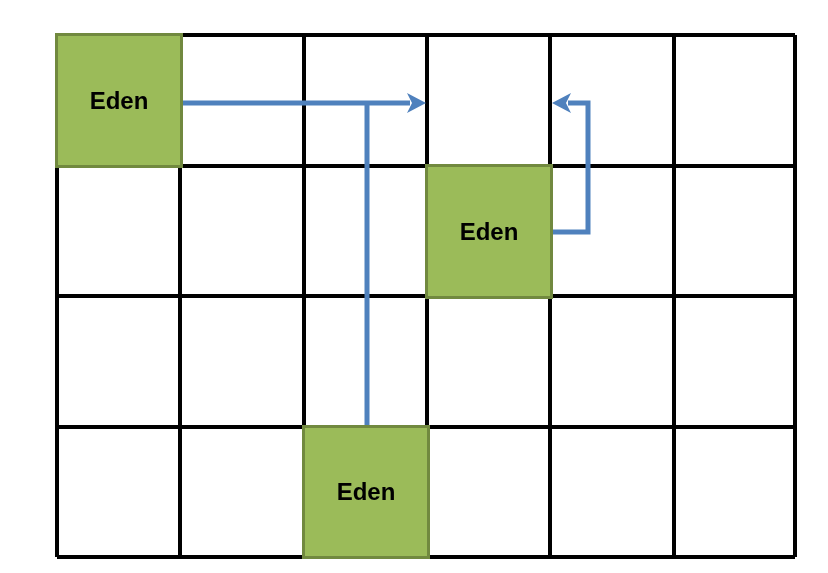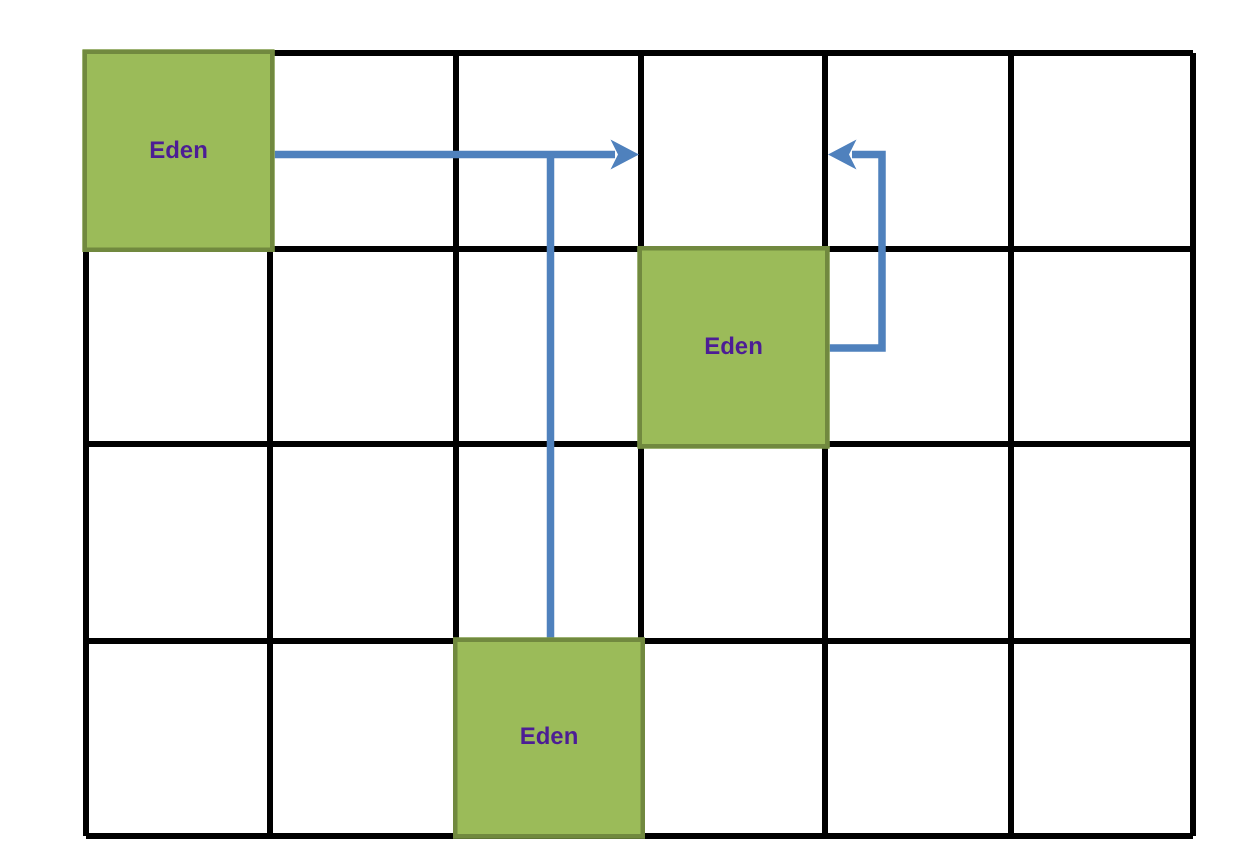--- a/index.html
+++ b/index.html
@@ -24,22 +24,22 @@
   }
   .eden-cell {
     position: absolute;
     box-sizing: border-box;
     background: #9bbb59;
     border: 3px solid #71893f;
     display: flex;
     align-items: center;
     justify-content: center;
     font-weight: bold;
-    font-size: 16px;
-    color: #4c1d95;
+    font-size: 24px;
+    color: #000000;
   }
   .eden-cell-1 { left: 55px;  top: 33px;  width: 128px; height: 135px; }
   .eden-cell-2 { left: 425px; top: 164px; width: 128px; height: 135px; }
   .eden-cell-3 { left: 302px; top: 425px; width: 128px; height: 134px; }
 </style>
 </head>
 <body>
 
 <div class="canvas">
 

